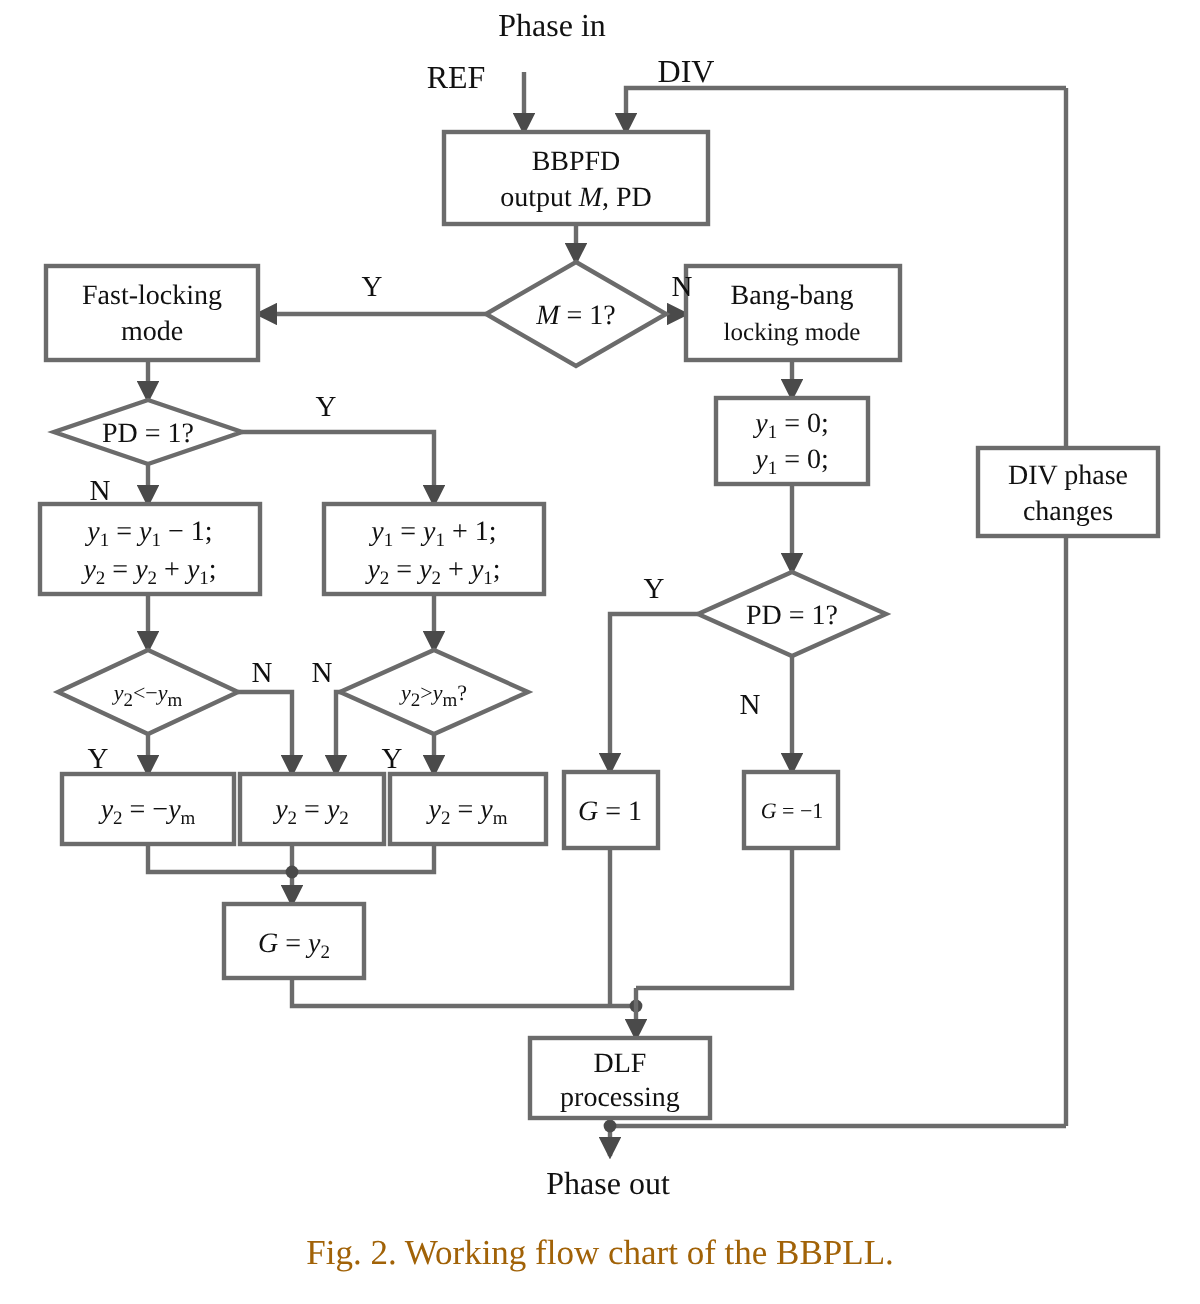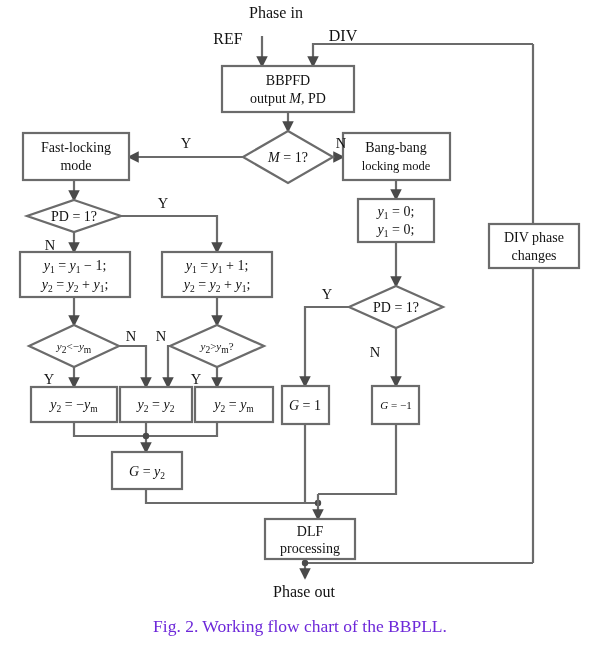--- a/index.html
+++ b/index.html
@@ -16,21 +16,21 @@
   .nodetext.small{font-size:12.5px;}
   .nodetext.tiny{font-size:11px;}
   .ital{font-style:italic;}
   .sub{font-size:9.5px;}
   .edgelabel{font-family:"Liberation Serif","DejaVu Serif",serif;
              font-size:14.5px;text-anchor:middle;fill:#111111;}
   .iolabel{font-family:"Liberation Serif","DejaVu Serif",serif;
            font-size:16px;text-anchor:middle;fill:#111111;}
   .caption{position:absolute;left:0;top:616px;width:600px;text-align:center;
            font-family:"Liberation Serif","DejaVu Serif",serif;
-           font-size:17.5px;color:#6d28d9;}
+           font-size:17.5px;color:#a16207;}
 </style>
 </head>
 <body>
 
 <div id="figure">
 
   <svg width="600" height="652" viewBox="0 0 600 652">
     <defs>
       <marker id="arrow" viewBox="0 0 10 10" refX="8.5" refY="5" markerWidth="5.2" markerHeight="5.2" orient="auto-start-reverse">
         <path d="M 0 0 L 10 5 L 0 10 z" fill="#4a4a4a"></path>

